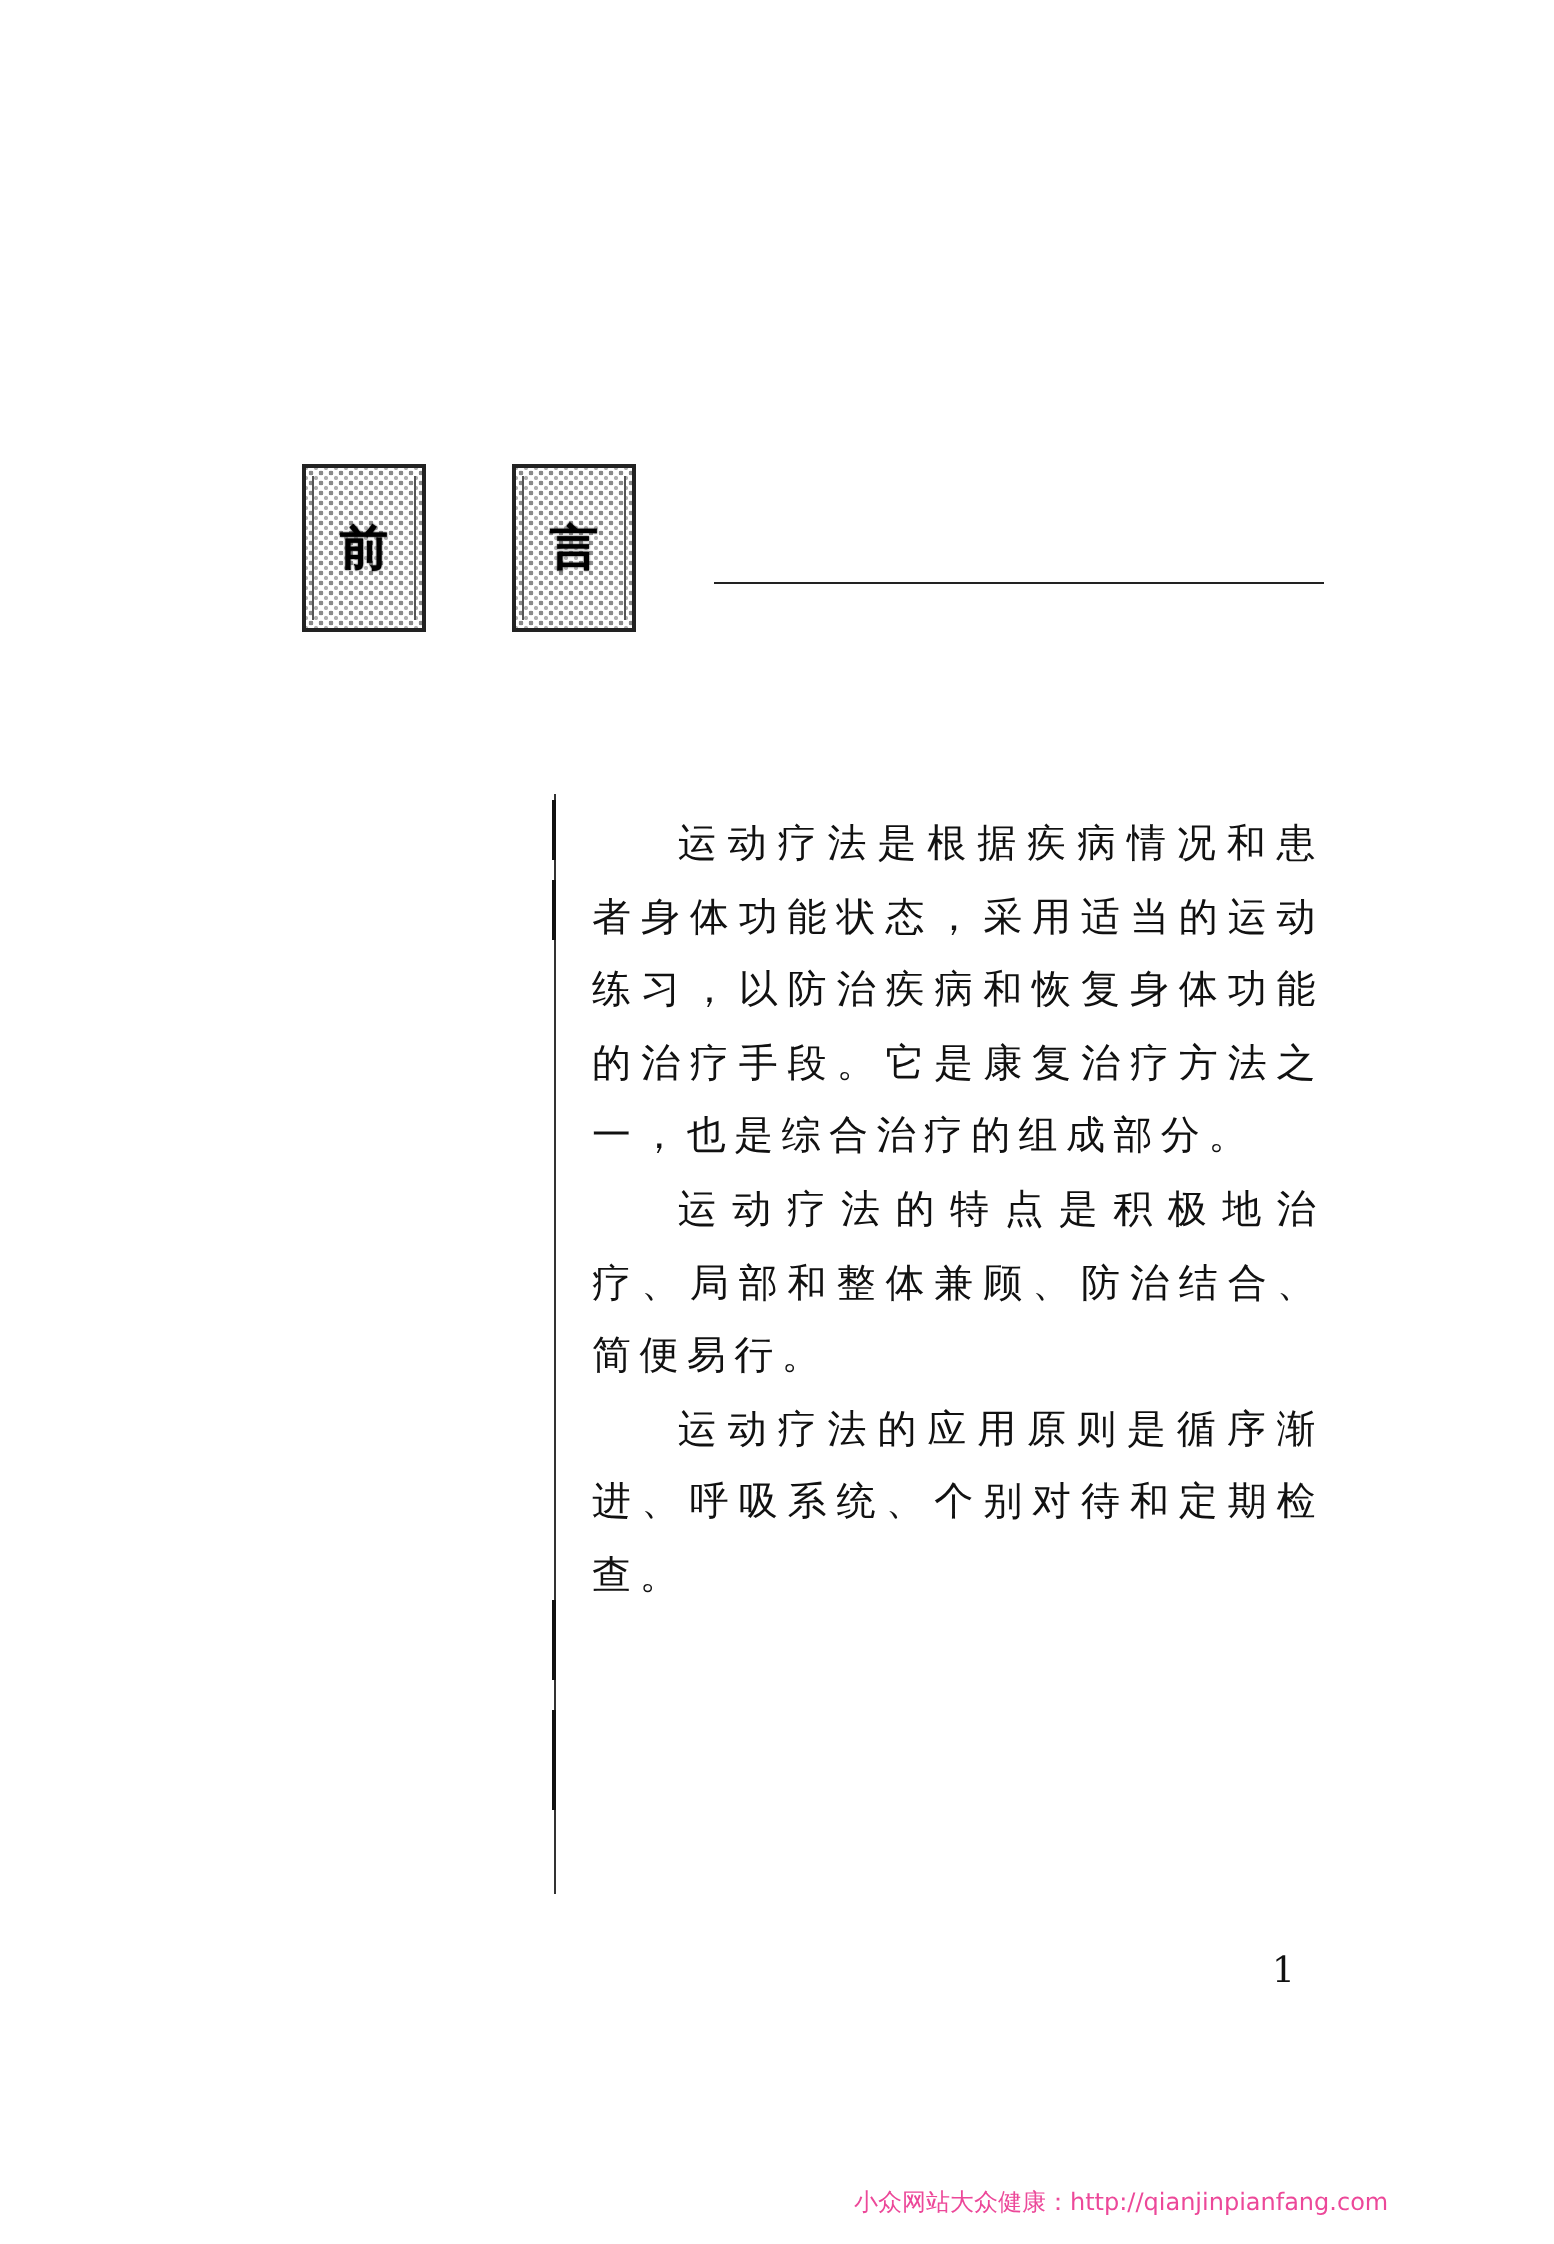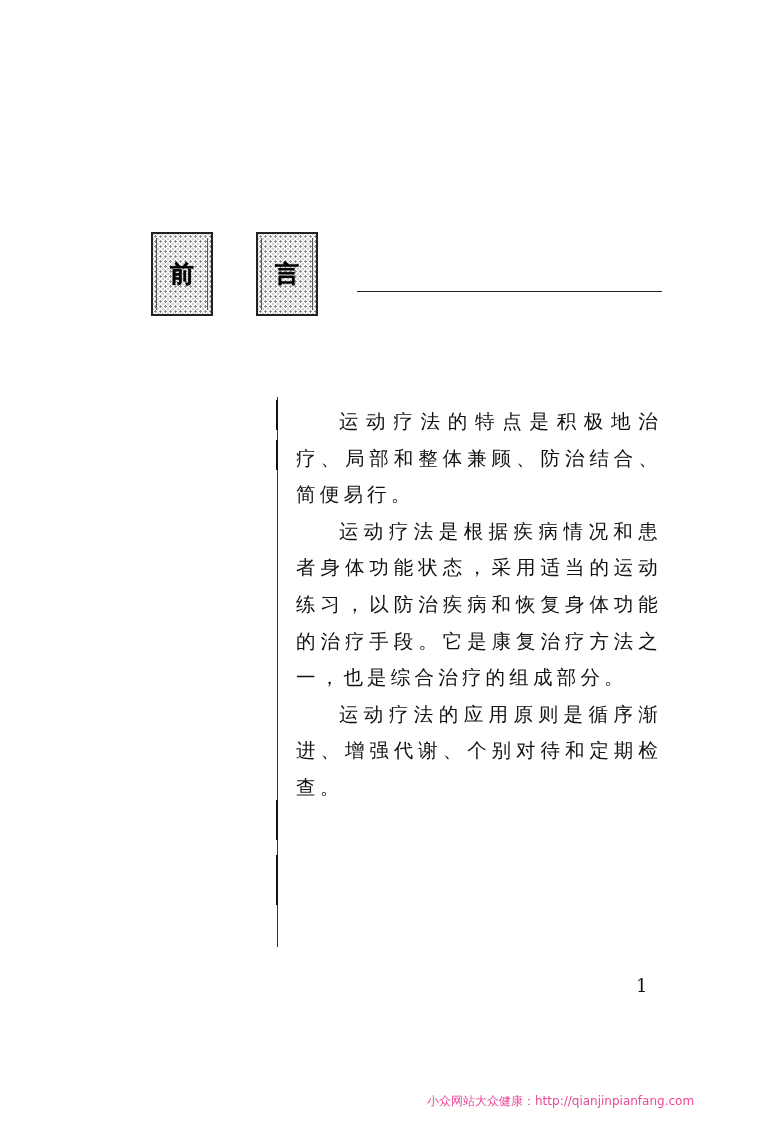--- a/index.html
+++ b/index.html
@@ -117,19 +117,19 @@
 </div>
 <div class="title-rule"></div>
 
 <div class="left-rule"></div>
 <div class="left-rule-mark" style="top:400px;height:30px;"></div>
 <div class="left-rule-mark" style="top:440px;height:30px;"></div>
 <div class="left-rule-mark" style="top:800px;height:40px;"></div>
 <div class="left-rule-mark" style="top:855px;height:50px;"></div>
 
 <div class="body-text">
+  <p>运动疗法是根据疾病情况和患者身体功能状态，采用适当的运动练习，以防治疾病和恢复身体功能的治疗手段。它是康复治疗方法之一，也是综合治疗的组成部分。</p>
   <p>运动疗法的特点是积极地治疗、局部和整体兼顾、防治结合、简便易行。</p>
-  <p>运动疗法是根据疾病情况和患者身体功能状态，采用适当的运动练习，以防治疾病和恢复身体功能的治疗手段。它是康复治疗方法之一，也是综合治疗的组成部分。</p>
-  <p>运动疗法的应用原则是循序渐进、增强代谢、个别对待和定期检查。</p>
+  <p>运动疗法的应用原则是循序渐进、呼吸系统、个别对待和定期检查。</p>
 </div>
 
 <div class="page-number">1</div>
 <div class="watermark">小众网站大众健康：http://qianjinpianfang.com</div>
 
 </body></html>

